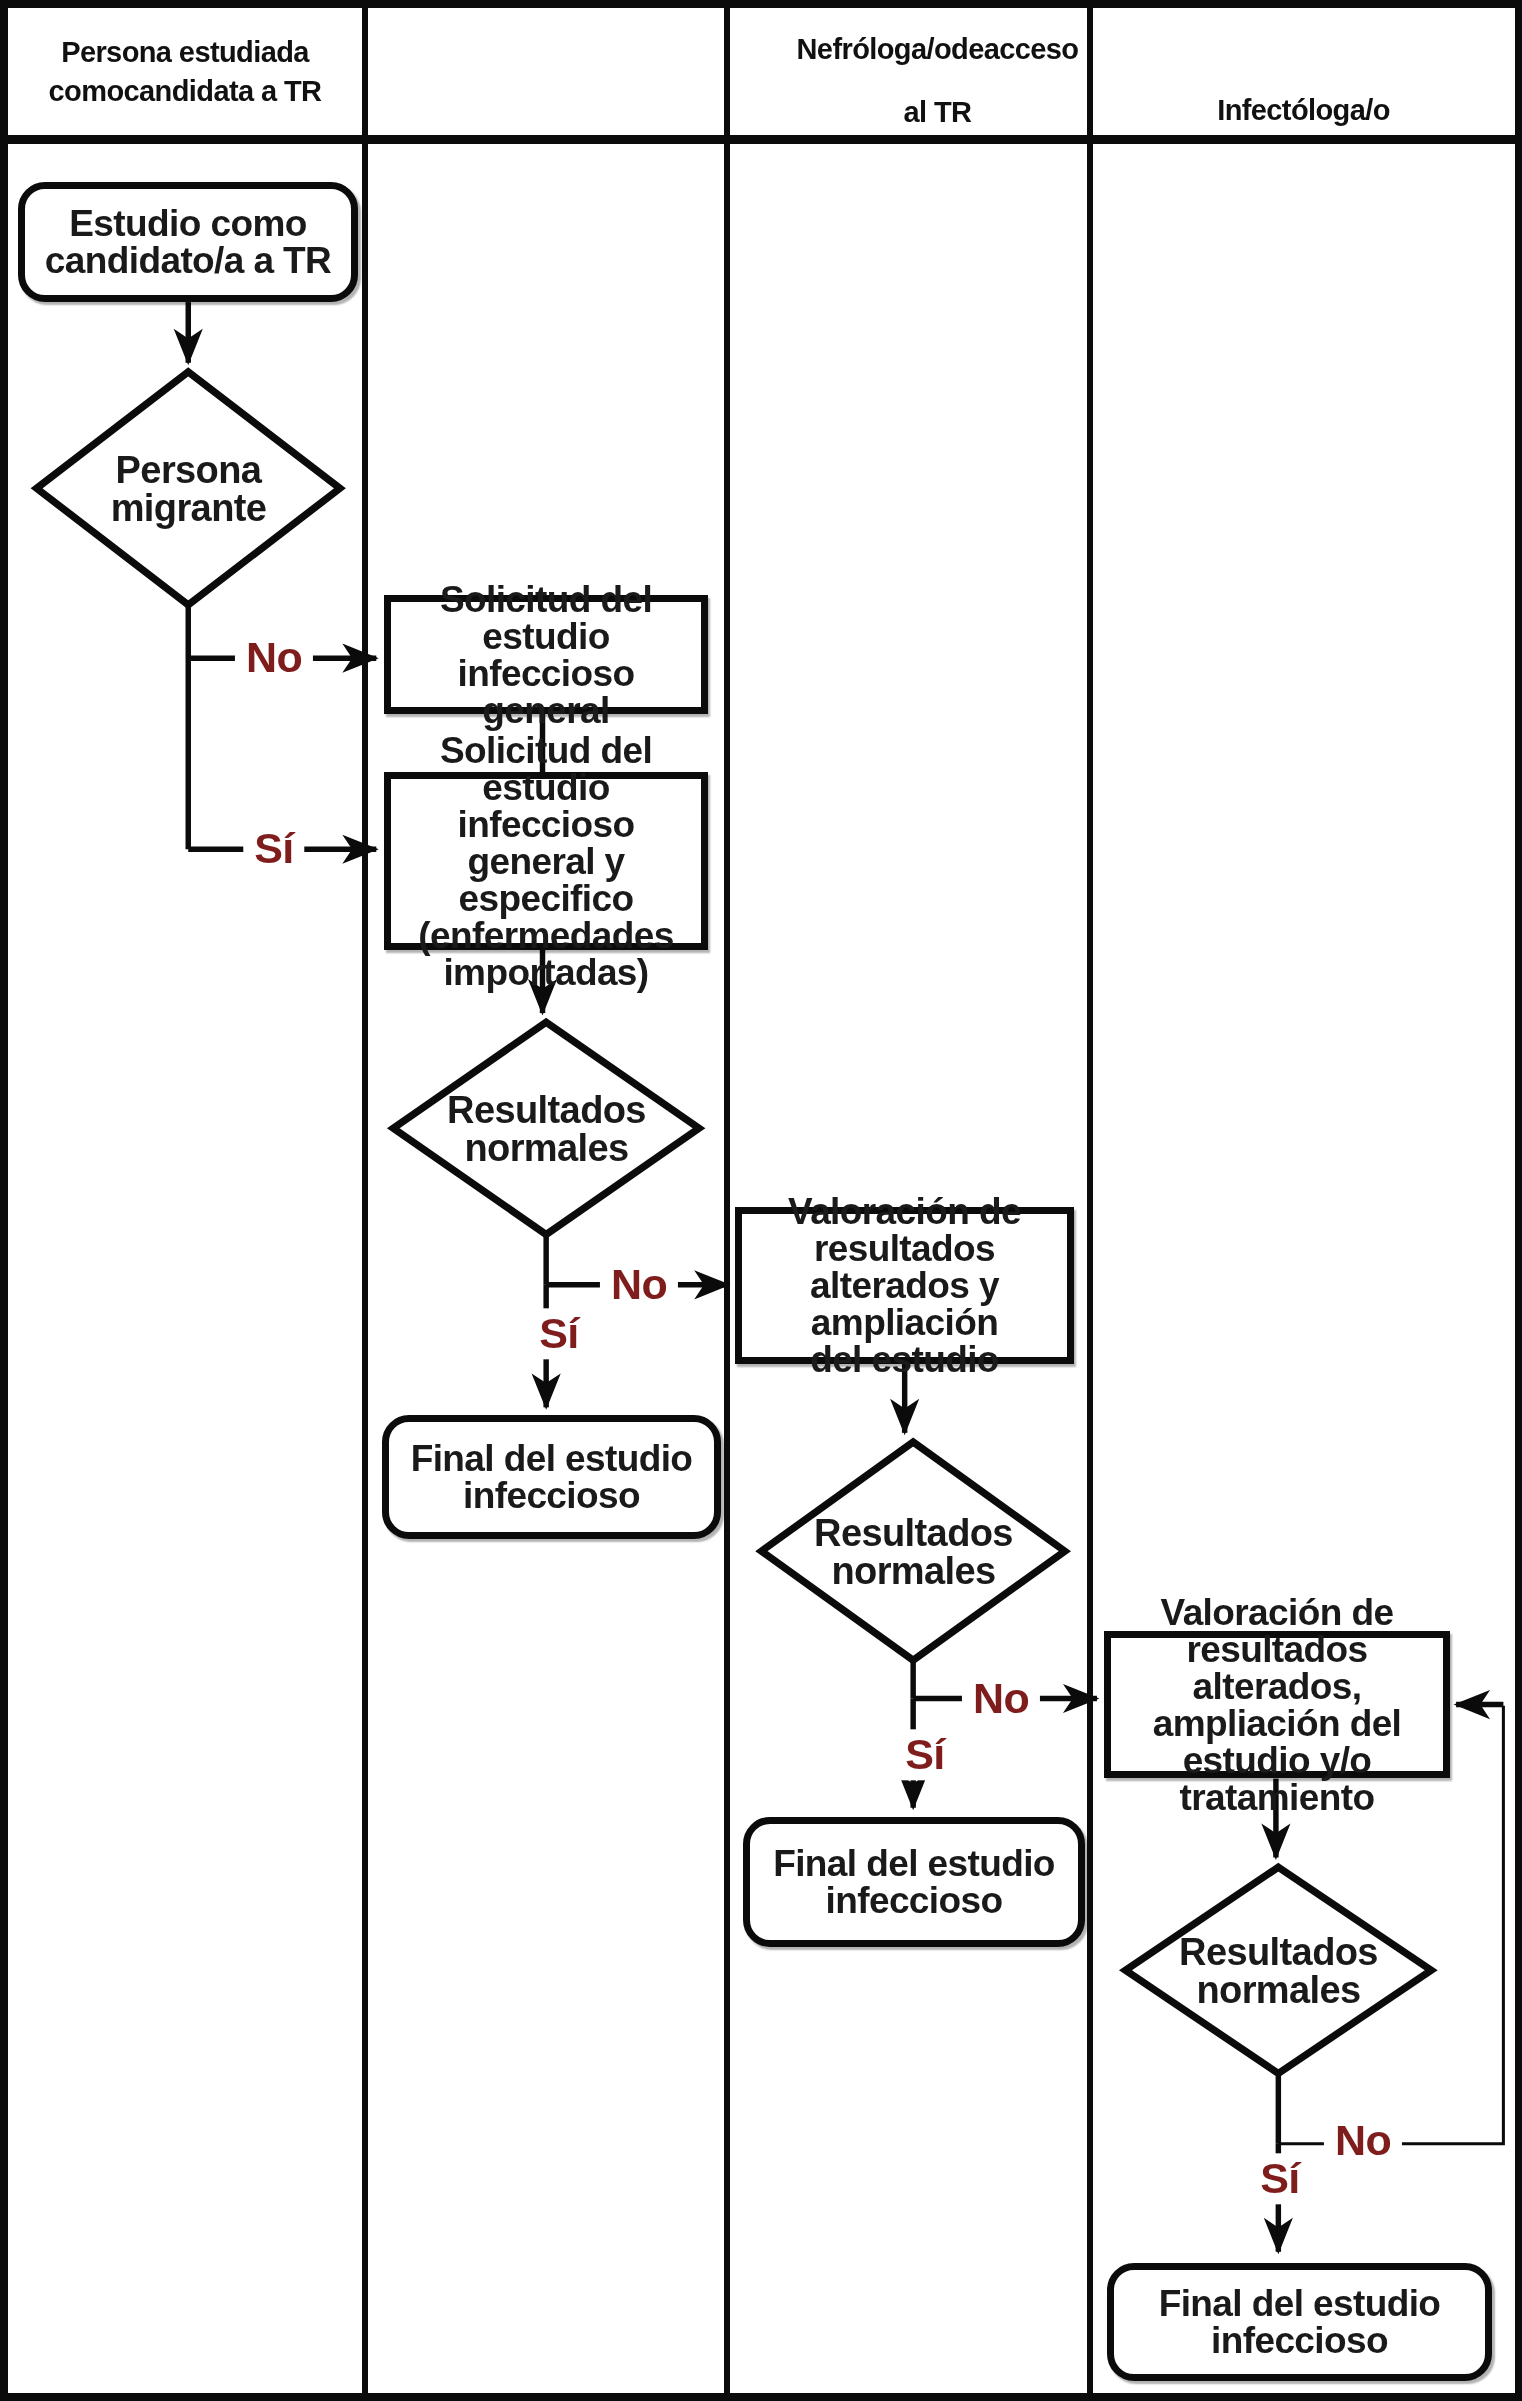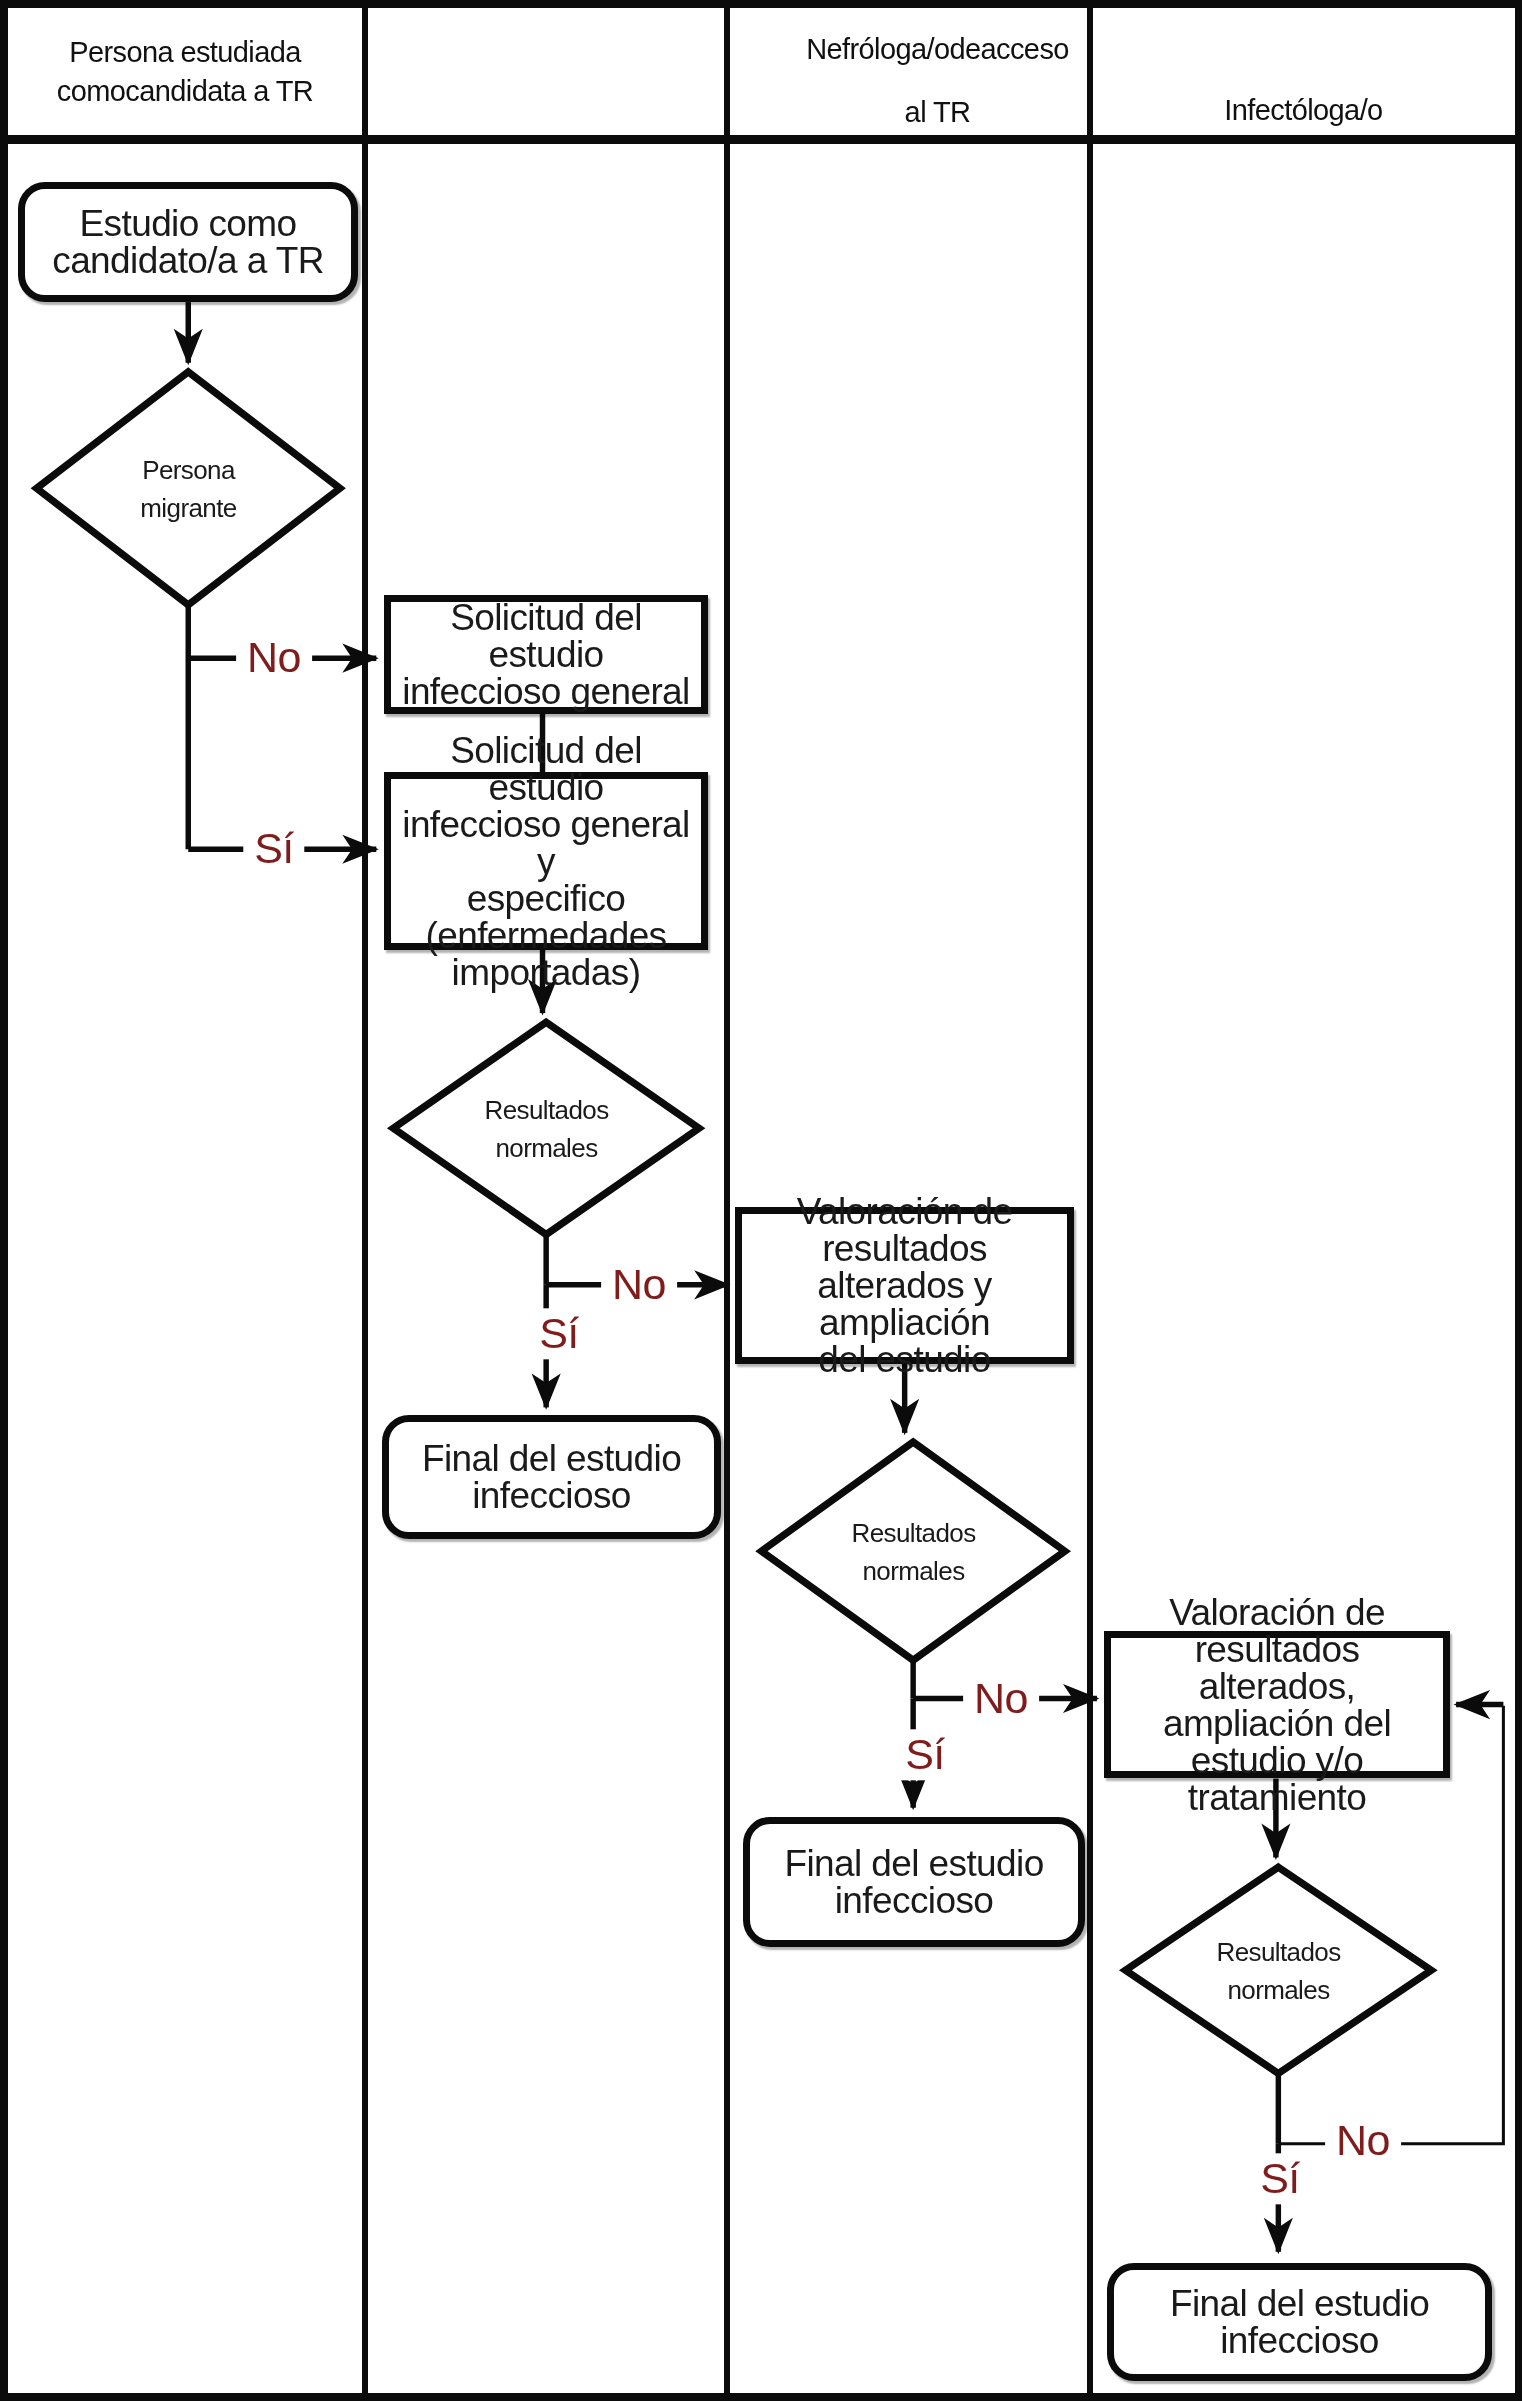--- a/index.html
+++ b/index.html
@@ -7,20 +7,21 @@
     padding: 0;
     background: #ffffff;
     font-family: "Liberation Sans", "DejaVu Sans", sans-serif;
   }
   #canvas {
     position: relative;
     width: 1523px;
     height: 2401px;
     background: #ffffff;
     overflow: hidden;
+    font-weight: bold;
   }
   .outer-border {
     position: absolute;
     left: 0; top: 0; right: 0; bottom: 0;
     border: 8px solid #0b0b0b;
     pointer-events: none;
     z-index: 6;
   }
   .header-separator {
     position: absolute;
@@ -95,21 +96,21 @@
   #node-end-2          { left: 743px; top: 1817px; width: 342px; height: 130px; }
   #node-end-3          { left: 1107px; top: 2263px; width: 385px; height: 118px; }
 
   .diamond-label {
     position: absolute;
     display: flex;
     align-items: center;
     justify-content: center;
     text-align: center;
     color: #1a1a1a;
-    font-size: 26px;
+    font-size: 38px;
     line-height: 38px;
     letter-spacing: -0.6px;
     white-space: pre-line;
     z-index: 2;
   }
   #diamond-label-1 { left: 67px;  top: 434px;  width: 243px; height: 109px; }
   #diamond-label-2 { left: 425px;  top: 1074px; width: 243px; height: 109px; }
   #diamond-label-3 { left: 792px; top: 1497px; width: 243px; height: 109px; }
   #diamond-label-4 { left: 1157px; top: 1916px; width: 243px; height: 109px; }
 

